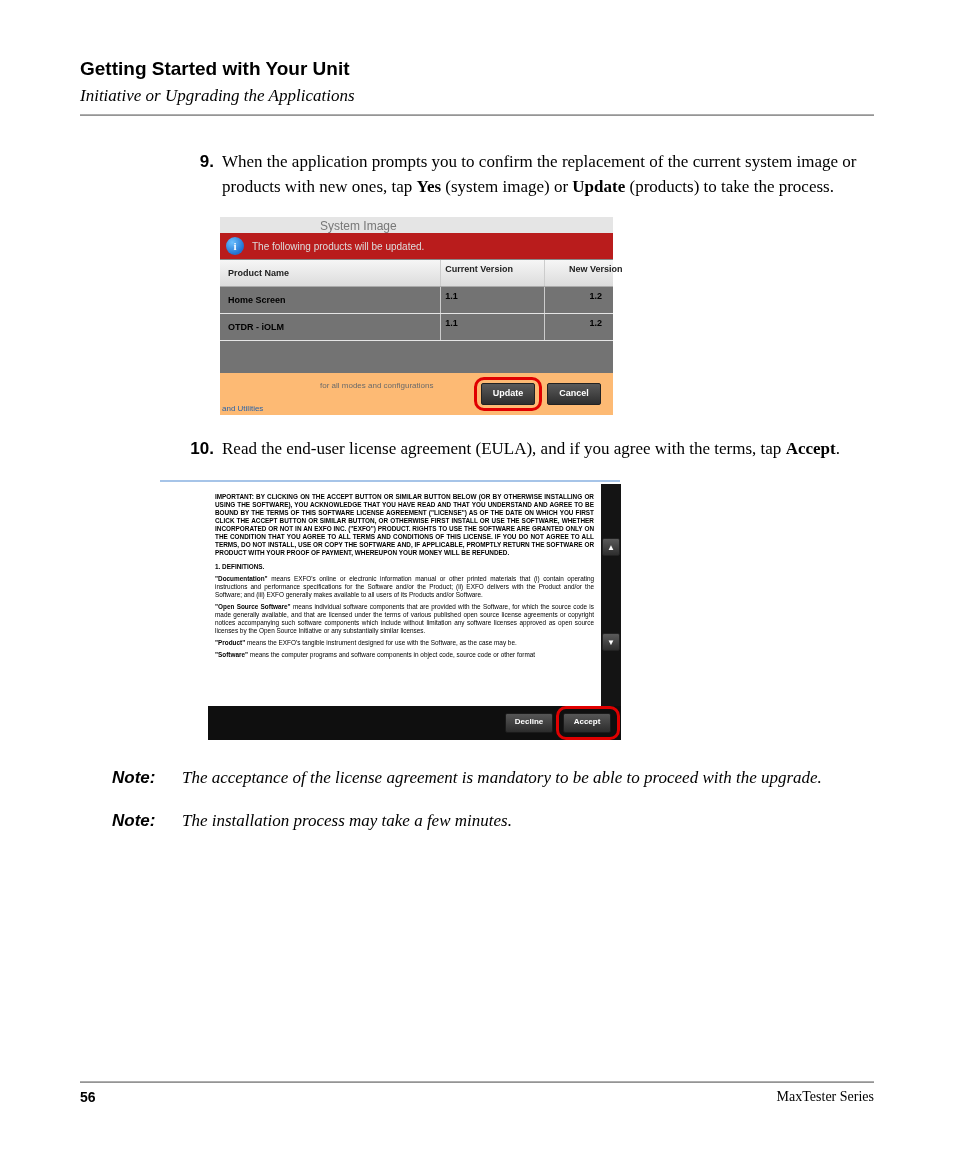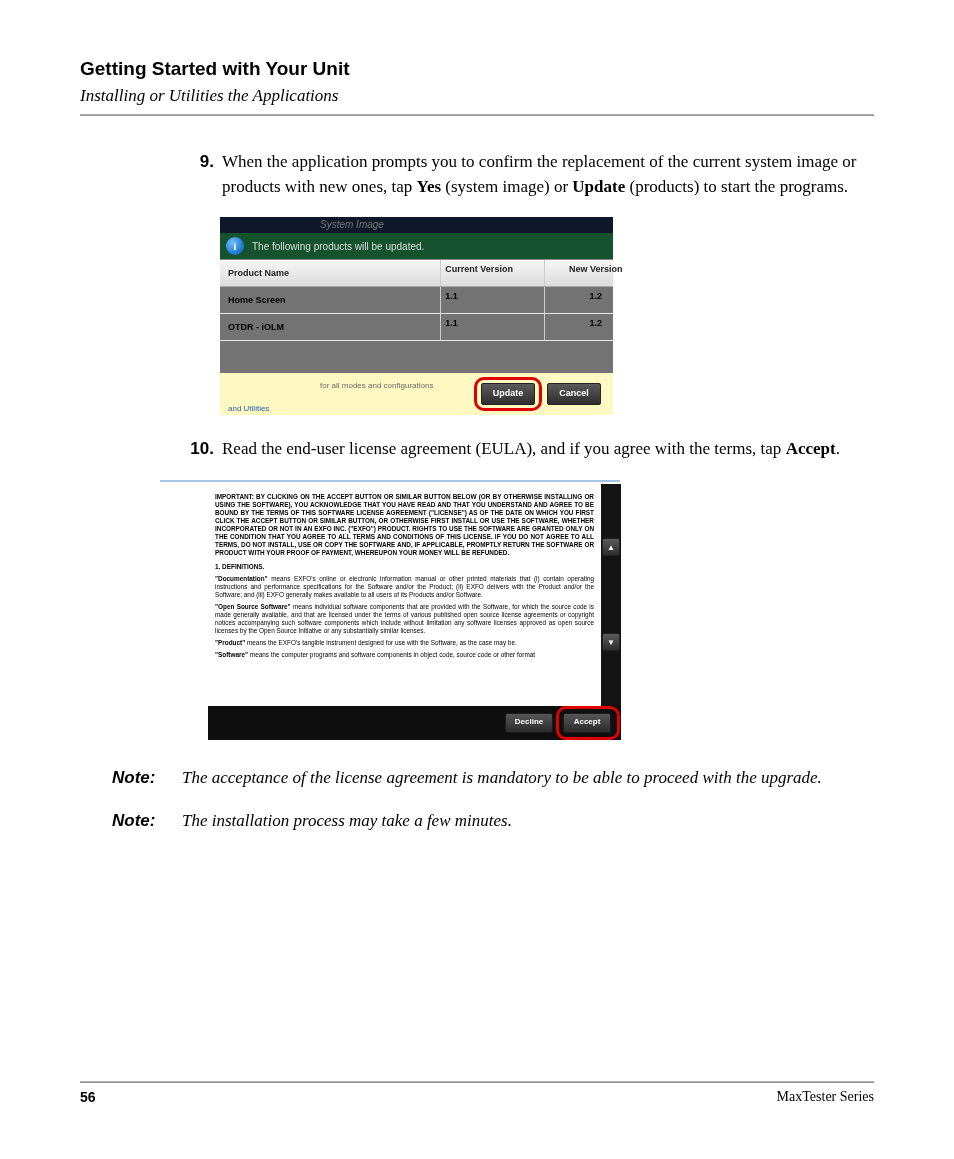--- a/index.html
+++ b/index.html
@@ -59,32 +59,31 @@
   .shot1 {
     width: 393px;
     margin: 8px 0 22px 40px;
     background: #000;
     font-family: Tahoma, Arial, sans-serif;
     font-size: 9px;
     color: #ddd;
   }
   .shot1 .tabbar {
     height: 14px;
-    background: #0f172a;
-    font-size: 10px;
+    background: #e5e5e5;
+    font-size: 12px;
     color: #777;
     padding: 2px 6px 0 100px;
-    font-style: italic;
   }
   .shot1 .msgrow {
     display: flex;
     align-items: center;
     height: 26px;
     padding: 0 6px;
-    background: #14532d;
+    background: #b91c1c;
   }
   .shot1 .info-icon {
     width: 18px; height: 18px; border-radius: 50%;
     background: radial-gradient(circle at 35% 30%, #6cc0ff, #1f72d0 70%);
     position: relative; margin-right: 8px; flex: 0 0 18px;
   }
   .shot1 .info-icon::after {
     content: "i"; position: absolute; inset: 0;
     display: flex; align-items: center; justify-content: center;
     color: #fff; font: 700 11px/1 Georgia, serif;
@@ -104,29 +103,29 @@
     border-bottom: 1px solid #aaa;
   }
   .shot1 .c1 { flex: 0 0 52%; padding: 8px 8px; border-right: 1px solid #ccc; }
   .shot1 .c2 { flex: 0 0 24%; padding: 4px 4px; border-right: 1px solid #ccc; }
   .shot1 .c3 { flex: 0 0 24%; padding: 4px 4px; text-align: center; }
   .shot1 .grid-row { border-bottom: 1px solid #e5e5e5; font-weight: 700; }
   .shot1 .grid-body { min-height: 86px; background: #737373; }
   .shot1 .btnbar {
     display: flex; justify-content: flex-end; gap: 12px;
     padding: 10px 12px 10px 12px;
-    background: #fef9c3;
+    background: #fdba74;
     position: relative;
   }
   .shot1 .subtext {
     position: absolute; left: 100px; top: 8px;
     color: #6a6a6a; font-size: 8px;
   }
   .shot1 .foottext {
-    position: absolute; left: 8px; bottom: 2px;
+    position: absolute; left: 2px; bottom: 2px;
     color: #2a63a8; font-size: 8px;
   }
   .dlg-btn {
     min-width: 52px; height: 20px;
     background: linear-gradient(#5a5a5a,#2e2e2e);
     border: 1px solid #222; border-radius: 2px;
     color: #fff; font: 700 9px/18px Tahoma, Arial, sans-serif;
     text-align: center;
   }
   .ring-red {
@@ -234,30 +233,30 @@
   }
   .footer .pg { font-family: Verdana, Arial, sans-serif; font-weight: 700; }
 </style>
 </head>
 <body>
 
 <div class="page">
 
   <div class="header">
     <div class="h1">Getting Started with Your Unit</div>
-    <div class="h2">Installing or Utilities the Applications</div>
+    <div class="h2">Initiative or Upgrading the Applications</div>
     <div class="rule"></div>
   </div>
 
   <div class="body">
 
     <div class="step">
       <div class="num">9.</div>
       <div class="txt">
-        <span>When the application prompts you to confirm the replacement of the current system image or products with new ones, tap </span><span class="b">Yes</span><span> (system image) or </span><span class="b">Update</span><span> (products) to start the programs.</span>
+        <span>When the application prompts you to confirm the replacement of the current system image or products with new ones, tap </span><span class="b">Yes</span><span> (system image) or </span><span class="b">Update</span><span> (products) to take the process.</span>
       </div>
     </div>
 
     <div class="shot1">
       <div class="tabbar">
         <span>System Image</span>
       </div>
       <div class="msgrow">
         <div class="info-icon"></div>
         <div class="msg">The following products will be updated.</div>

